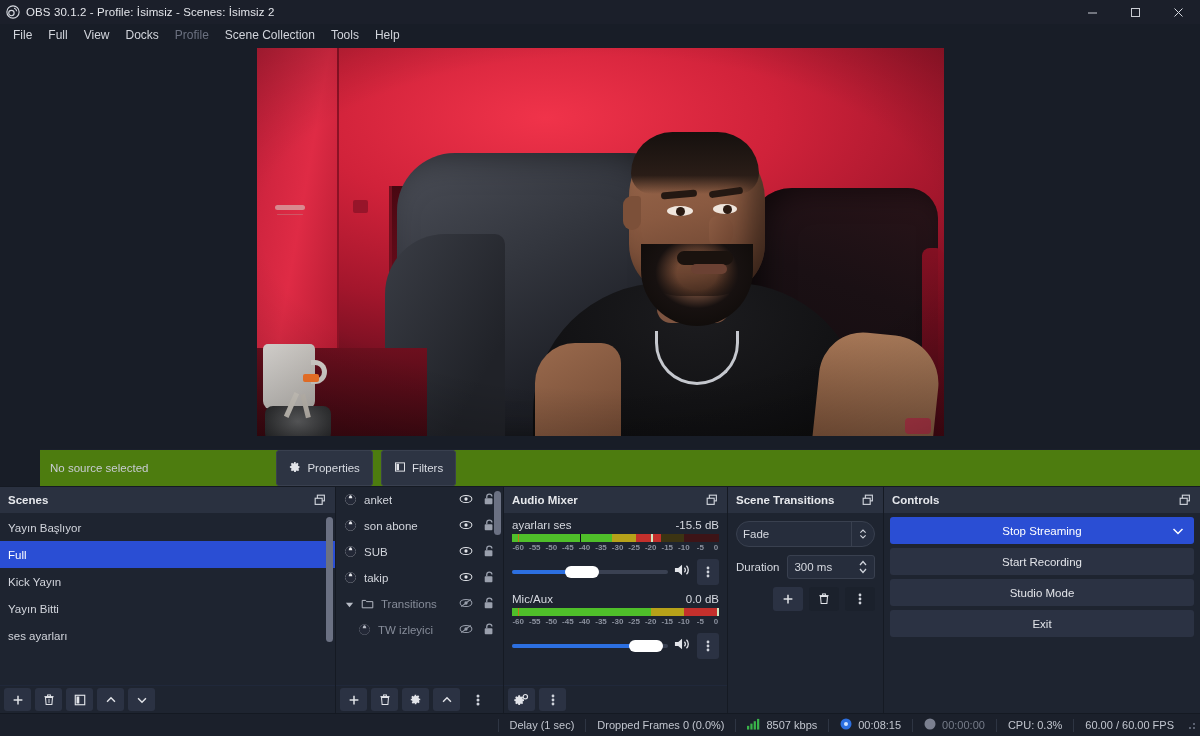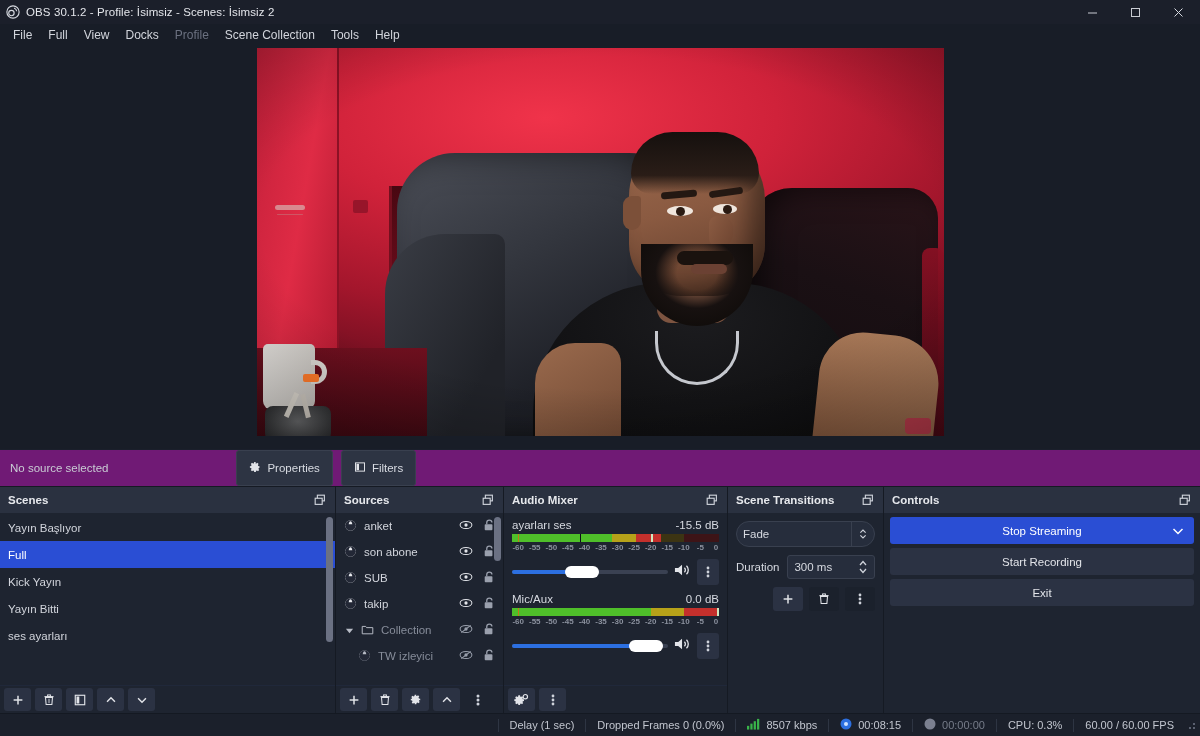--- a/index.html
+++ b/index.html
@@ -153,22 +153,22 @@
   .cig1 { position: absolute; left: 32px; top: 344px; width: 5px; height: 26px; background: #ddd8cf; transform: rotate(24deg); }
   .cig2 { position: absolute; left: 46px; top: 346px; width: 5px; height: 24px; background: #cfc9c0; transform: rotate(-14deg); }
   .orange-led { position: absolute; left: 46px; top: 326px; width: 16px; height: 8px; background: #ff7a2a; border-radius: 2px; filter: blur(.5px); }
   .vignette {
     position: absolute; inset: 0;
     background: radial-gradient(110% 95% at 50% 45%, rgba(0,0,0,0) 45%, rgba(0,0,0,.55) 100%);
   }
 
   
   .ctx-toolbar {
-    flex: 0 0 33px; background: #701a75; display: flex; align-items: center;
-    padding: 0 8px; gap: 8px; border-top: 1px solid #1a1f2b;
+    flex: 0 0 33px; background: #4d7c0f; display: flex; align-items: center;
+    padding: 0 8px; gap: 8px; border-top: 1px solid #1a1f2b; margin-left: 40px;
   }
   .ctx-label { font-size: 11.5px; color: #c9ccd4; padding-left: 2px; margin-right: 120px; }
   .ctx-btn {
     display: flex; align-items: center; gap: 6px; height: 36px; padding: 0 12px;
     background: #2d3443; border: 1px solid #39404f; border-radius: 3px;
     font-size: 11.5px; color: #d8dbe2;
   }
 
   
   .docks {
@@ -451,29 +451,20 @@
         </div>
         <div class="tb-btn">
           <svg width="14" height="14" viewBox="0 0 16 16">
               <polyline points="3.5,6 8,10.6 12.5,6" fill="none" stroke="#e2e4e9" stroke-width="1.6"></polyline>
             </svg>
         </div>
       </div>
     </div>
 
     <div class="dock dock-sources">
-      <div class="dock-head">
-        <span class="dock-title">Sources</span>
-        <span class="dock-float">
-          <svg width="14" height="14" viewBox="0 0 16 16">
-              <rect x="5" y="2.5" width="8" height="6.5" fill="none" stroke="#cfd3db" stroke-width="1.3"></rect>
-              <rect x="2.5" y="6" width="8" height="7" fill="#2a3140" stroke="#cfd3db" stroke-width="1.3"></rect>
-            </svg>
-        </span>
-      </div>
       <div class="dock-body">
 
         <div class="src-row">
           <span>
             <svg width="13" height="13" viewBox="0 0 16 16">
                 <circle cx="8" cy="8" r="6.4" fill="#e9ebef"></circle>
                 <path d="M8 1.6a6.4 6.4 0 0 0 0 12.8 6.4 6.4 0 0 0 0-12.8zm0 1.1c1 0 1.9 1.5 2.2 3.7H5.8C6.1 4.2 7 2.7 8 2.7z" fill="#232836"></path>
                 <line x1="1.6" y1="8" x2="14.4" y2="8" stroke="#232836" stroke-width="1"></line>
               </svg>
           </span>
@@ -573,21 +564,21 @@
           <span class="src-arrow">
             <svg width="9" height="9" viewBox="0 0 10 10">
                 <polygon points="1,3 9,3 5,8" fill="#b8bcc6"></polygon>
               </svg>
           </span>
           <span>
             <svg width="13" height="13" viewBox="0 0 16 16">
                 <path d="M1.5 4.2h4.2l1.2 1.5h7.6v7.6H1.5z" fill="none" stroke="#b8bcc6" stroke-width="1.2"></path>
               </svg>
           </span>
-          <span class="src-name">Collection</span>
+          <span class="src-name">Transitions</span>
           <span class="src-icons">
             <span>
               <svg width="14" height="12" viewBox="0 0 18 12">
                   <ellipse cx="9" cy="6" rx="7.6" ry="4.6" fill="none" stroke="#9aa0ad" stroke-width="1.3"></ellipse>
                   <circle cx="9" cy="6" r="2.1" fill="#9aa0ad"></circle>
                   <line x1="3" y1="10.6" x2="15" y2="1.4" stroke="#9aa0ad" stroke-width="1.4"></line>
                 </svg>
             </span>
             <span>
               <svg width="12" height="14" viewBox="0 0 14 16">
@@ -869,20 +860,23 @@
             <span class="chev">
               <svg width="12" height="8" viewBox="0 0 12 8">
                   <polyline points="1.5,2 6,6.5 10.5,2" fill="none" stroke="#ffffff" stroke-width="1.5"></polyline>
                 </svg>
             </span>
           </div>
           <div class="ctrl-btn">
             <span>Start Recording</span>
           </div>
           <div class="ctrl-btn">
+            <span>Studio Mode</span>
+          </div>
+          <div class="ctrl-btn">
             <span>Exit</span>
           </div>
         </div>
       </div>
     </div>
 
   </div>
 
   <div class="statusbar">
     <div class="st-sep"></div>

